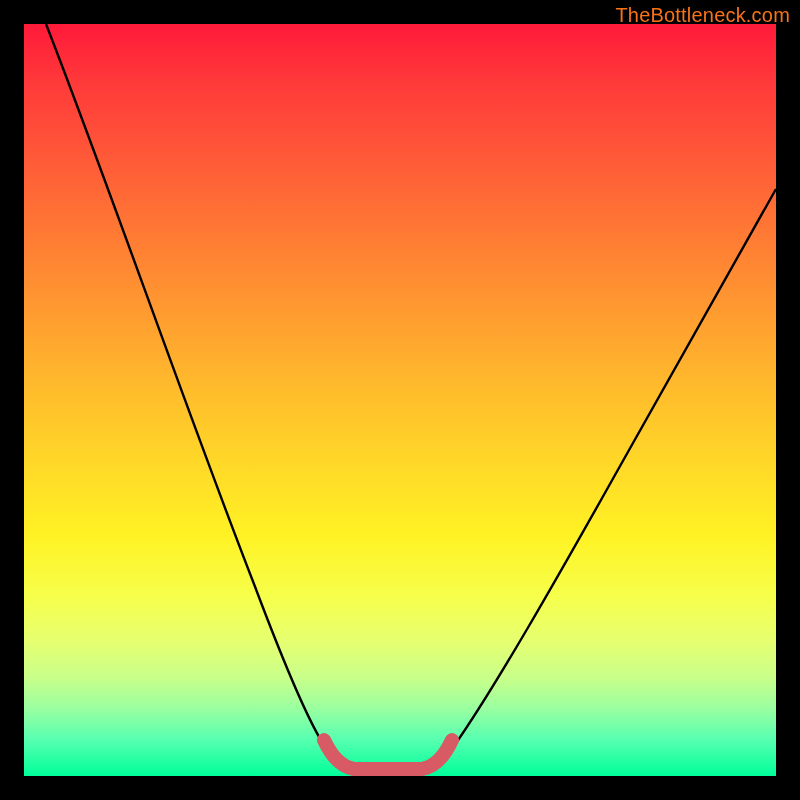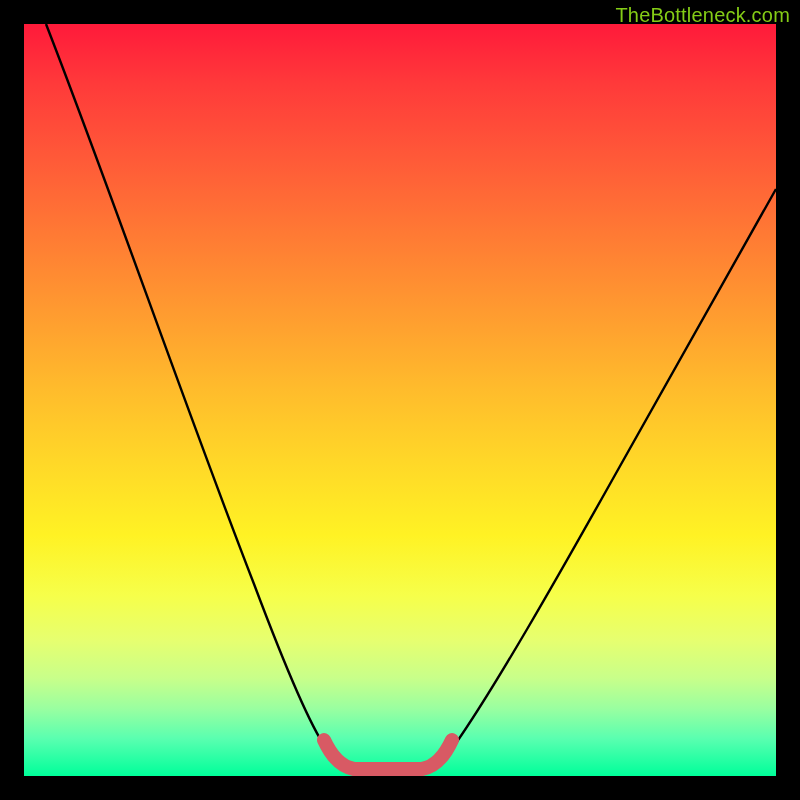--- a/index.html
+++ b/index.html
@@ -40,21 +40,21 @@
       #c8ff8a 87%,
       #9affa0 91%,
       #5affb0 95%,
       #00ff9a 100%
     );
   }
   .watermark {
     position: absolute;
     top: 4px;
     right: 10px;
-    color: #84cc16;
+    color: #f97316;
     font-size: 20px;
     font-weight: 500;
     letter-spacing: 0.2px;
     user-select: none;
   }
   svg.curve {
     position: absolute;
     top: 0;
     left: 0;
     width: 752px;

